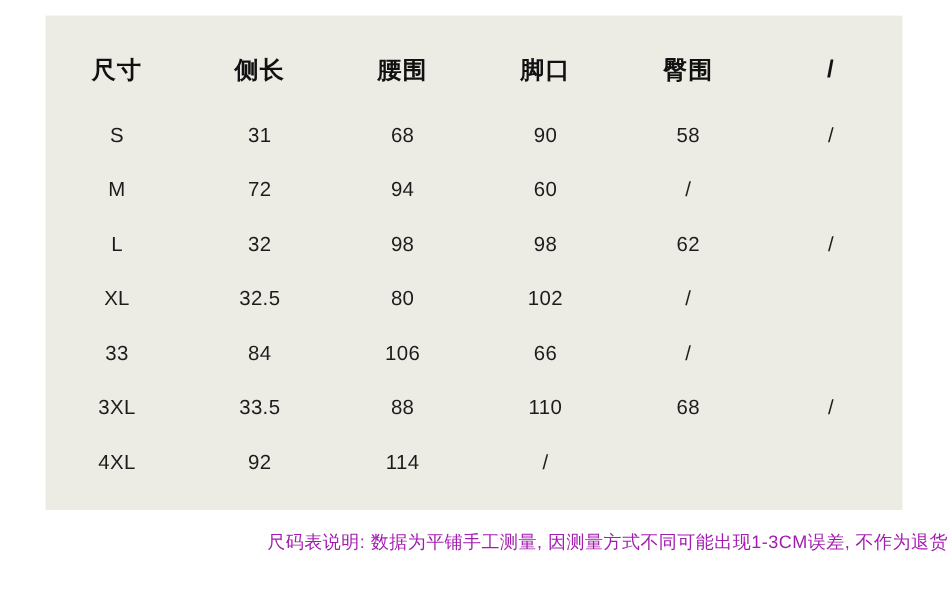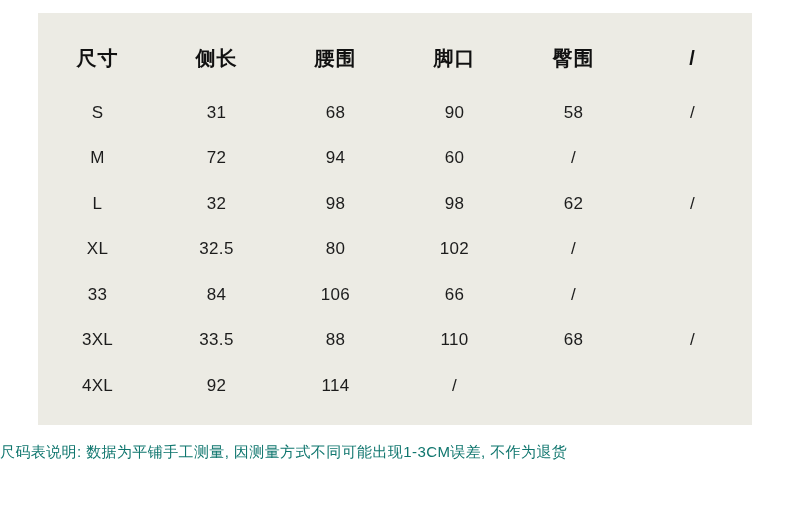--- a/index.html
+++ b/index.html
@@ -45,23 +45,23 @@
     font-size: 20px;
     font-weight: 700;
     color: #111111;
     letter-spacing: 1px;
   }
   .note {
     position: absolute;
     left: 0;
     top: 443px;
     width: 100%;
-    text-align: left;
+    text-align: right;
     font-size: 15px;
-    color: #0f766e;
+    color: #a21caf;
     letter-spacing: 0.4px;
   }
 </style>
 </head>
 <body>
 
 <div class="page">
   <div class="panel">
 
     <div class="trow thead">

